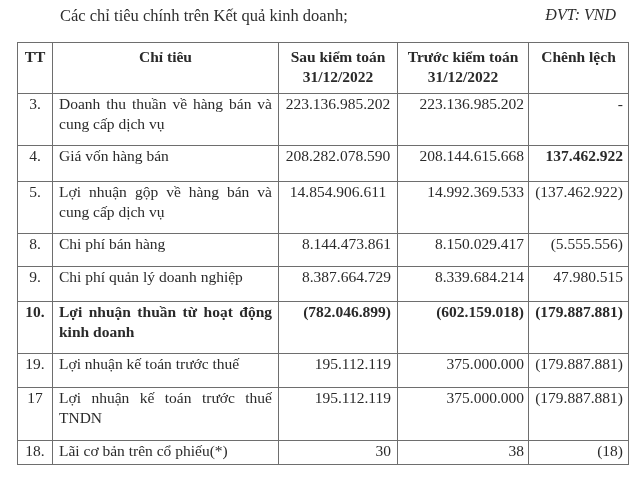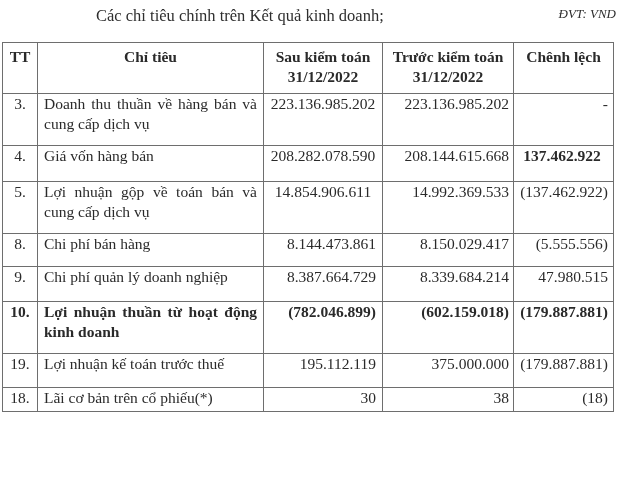--- a/index.html
+++ b/index.html
@@ -15,33 +15,32 @@
       font-family: "Liberation Serif", "DejaVu Serif", serif;
       color: #2a2a2a;
     }
     .caption {
       position: absolute;
       left: 60px;
       top: 6px;
       font-size: 16.5px;
       letter-spacing: 0;
       color: #2e2e2e;
-      margin-left: 36px;
     }
     .unit {
       position: absolute;
       right: 24px;
       top: 6px;
-      font-size: 13px;
+      font-size: 16px;
       font-style: italic;
       color: #2e2e2e;
     }
     table.fin {
       position: absolute;
-      left: 2px;
+      left: 17px;
       top: 42px;
       width: 611px;
       border-collapse: collapse;
       table-layout: fixed;
       font-size: 15.5px;
     }
     table.fin td, table.fin th {
       border: 1px solid #6e6e6e;
       padding: 0 6px;
       vertical-align: top;
@@ -71,21 +70,21 @@
     }
     td.num {
       text-align: right;
       padding-top: 7px;
       white-space: nowrap;
       padding-right: 7px;
     }
     td.num.after { text-align: center; padding-left: 2px; padding-right: 2px; }
     td.num.before { text-align: right; padding-right: 4px; }
     td.num.diff { padding-right: 5px; padding-left: 2px; }
-    td.bold { font-weight: bold; text-align: center; }
+    td.bold { font-weight: bold; }
     td.name .justify {
       display: block;
       text-align: justify;
     }
     td.name .justify::after {
       content: "";
       display: inline-block;
       width: 100%;
     }
     td.name .line2 {
@@ -149,21 +148,21 @@
       <span class="line2">Giá vốn hàng bán</span>
     </td>
     <td class="num after">208.282.078.590</td>
     <td class="num before">208.144.615.668</td>
     <td class="num diff bold">137.462.922</td>
   </tr>
 
   <tr class="r5">
     <td class="tt">5.</td>
     <td class="name justify-cell">
-      <span class="justify">Lợi nhuận gộp về toán bán và</span>
+      <span class="justify">Lợi nhuận gộp về hàng bán và</span>
       <span class="line2">cung cấp dịch vụ</span>
     </td>
     <td class="num after">14.854.906.611</td>
     <td class="num before">14.992.369.533</td>
     <td class="num diff">(137.462.922)</td>
   </tr>
 
   <tr class="r8">
     <td class="tt">8.</td>
     <td class="name">
@@ -198,20 +197,30 @@
   <tr class="r14">
     <td class="tt">19.</td>
     <td class="name">
       <span class="line2">Lợi nhuận kế toán trước thuế</span>
     </td>
     <td class="num">195.112.119</td>
     <td class="num before">375.000.000</td>
     <td class="num diff">(179.887.881)</td>
   </tr>
 
+  <tr class="r17">
+    <td class="tt">17</td>
+    <td class="name justify-cell">
+      <span class="justify">Lợi nhuận kế toán trước thuế</span>
+      <span class="line2">TNDN</span>
+    </td>
+    <td class="num">195.112.119</td>
+    <td class="num before">375.000.000</td>
+    <td class="num diff">(179.887.881)</td>
+  </tr>
 
   <tr class="r18">
     <td class="tt">18.</td>
     <td class="name">
       <span class="line2">Lãi cơ bản trên cổ phiếu(*)</span>
     </td>
     <td class="num">30</td>
     <td class="num before">38</td>
     <td class="num diff">(18)</td>
   </tr>

